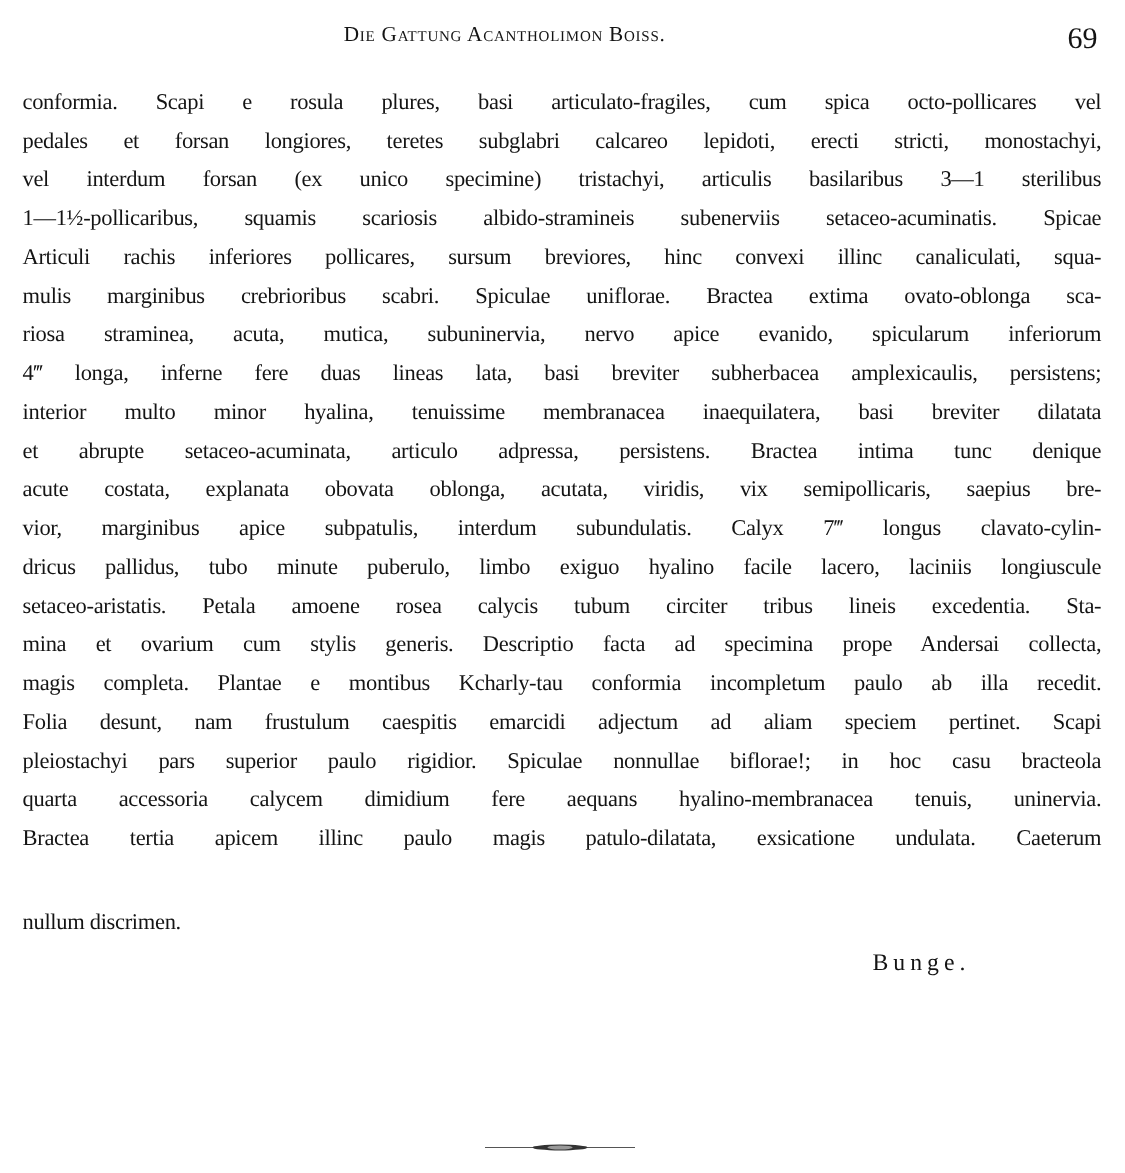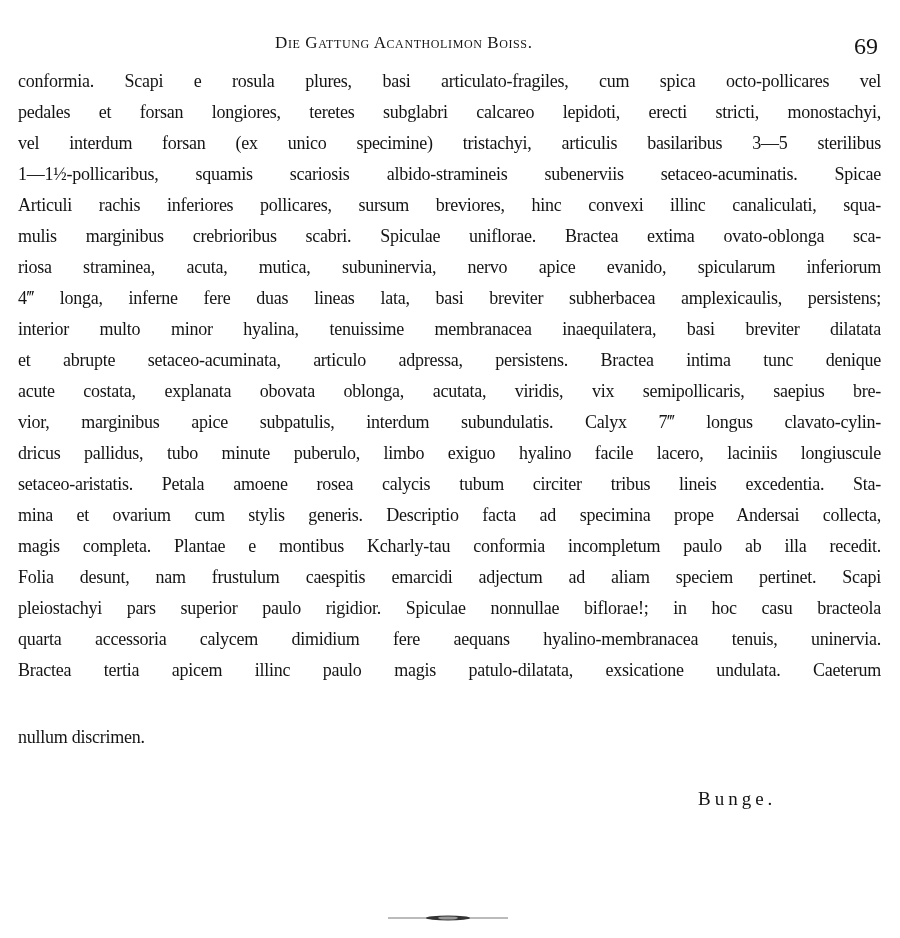--- a/index.html
+++ b/index.html
@@ -2,56 +2,56 @@
 <html><head>
 <meta charset="utf-8">
 <style>
   html, body { margin: 0; padding: 0; background: #ffffff; }
   body {
     width: 900px; height: 938px; position: relative; overflow: hidden;
     font-family: "Liberation Serif", "DejaVu Serif", serif;
     color: #141414;
   }
   .header {
-    position: absolute; top: 33px; left: 0; width: 898px; height: 26px;
+    position: absolute; top: 18px; left: 0; width: 898px; height: 26px;
   }
   .running-title {
     position: absolute; left: 275px; top: 0;
     font-size: 17px; font-variant: small-caps; letter-spacing: 0.6px;
   }
   .page-number {
     position: absolute; right: 20px; top: 0; font-size: 24px;
   }
   .body-text {
     position: absolute; top: 66px; left: 18px; width: 863px;
     font-size: 18px; line-height: 31px;
     text-align: justify; letter-spacing: -0.25px; word-spacing: 0px;
   }
   .body-text .line { display: block; text-align: justify; text-align-last: justify; white-space: nowrap; height: 31px; }
   .body-text .line.last { text-align-last: left; margin-top: 36px; }
   .signature {
-    position: absolute; top: 788px; left: 698px;
+    position: absolute; top: 760px; left: 698px;
     font-size: 19px; letter-spacing: 4px;
   }
   .ornament {
     position: absolute; top: 915px; left: 388px; width: 120px; height: 6px;
   }
 </style>
 </head>
 <body>
 
 <div class="header">
   <span class="running-title">Die Gattung Acantholimon Boiss.</span>
   <span class="page-number">69</span>
 </div>
 
 <div class="body-text">
   <span class="line">conformia. Scapi e rosula plures, basi articulato-fragiles, cum spica octo-pollicares vel</span>
   <span class="line">pedales et forsan longiores, teretes subglabri calcareo lepidoti, erecti stricti, monostachyi,</span>
-  <span class="line">vel interdum forsan (ex unico specimine) tristachyi, articulis basilaribus 3—5 sterilibus</span>
+  <span class="line">vel interdum forsan (ex unico specimine) tristachyi, articulis basilaribus 3—1 sterilibus</span>
   <span class="line">1—1½-pollicaribus, squamis scariosis albido-stramineis subenerviis setaceo-acuminatis. Spicae</span>
   <span class="line">Articuli rachis inferiores pollicares, sursum breviores, hinc convexi illinc canaliculati, squa-</span>
   <span class="line">mulis marginibus crebrioribus scabri. Spiculae uniflorae. Bractea extima ovato-oblonga sca-</span>
   <span class="line">riosa straminea, acuta, mutica, subuninervia, nervo apice evanido, spicularum inferiorum</span>
   <span class="line">4‴ longa, inferne fere duas lineas lata, basi breviter subherbacea amplexicaulis, persistens;</span>
   <span class="line">interior multo minor hyalina, tenuissime membranacea inaequilatera, basi breviter dilatata</span>
   <span class="line">et abrupte setaceo-acuminata, articulo adpressa, persistens. Bractea intima tunc denique</span>
   <span class="line">acute costata, explanata obovata oblonga, acutata, viridis, vix semipollicaris, saepius bre-</span>
   <span class="line">vior, marginibus apice subpatulis, interdum subundulatis. Calyx 7‴ longus clavato-cylin-</span>
   <span class="line">dricus pallidus, tubo minute puberulo, limbo exiguo hyalino facile lacero, laciniis longiuscule</span>

